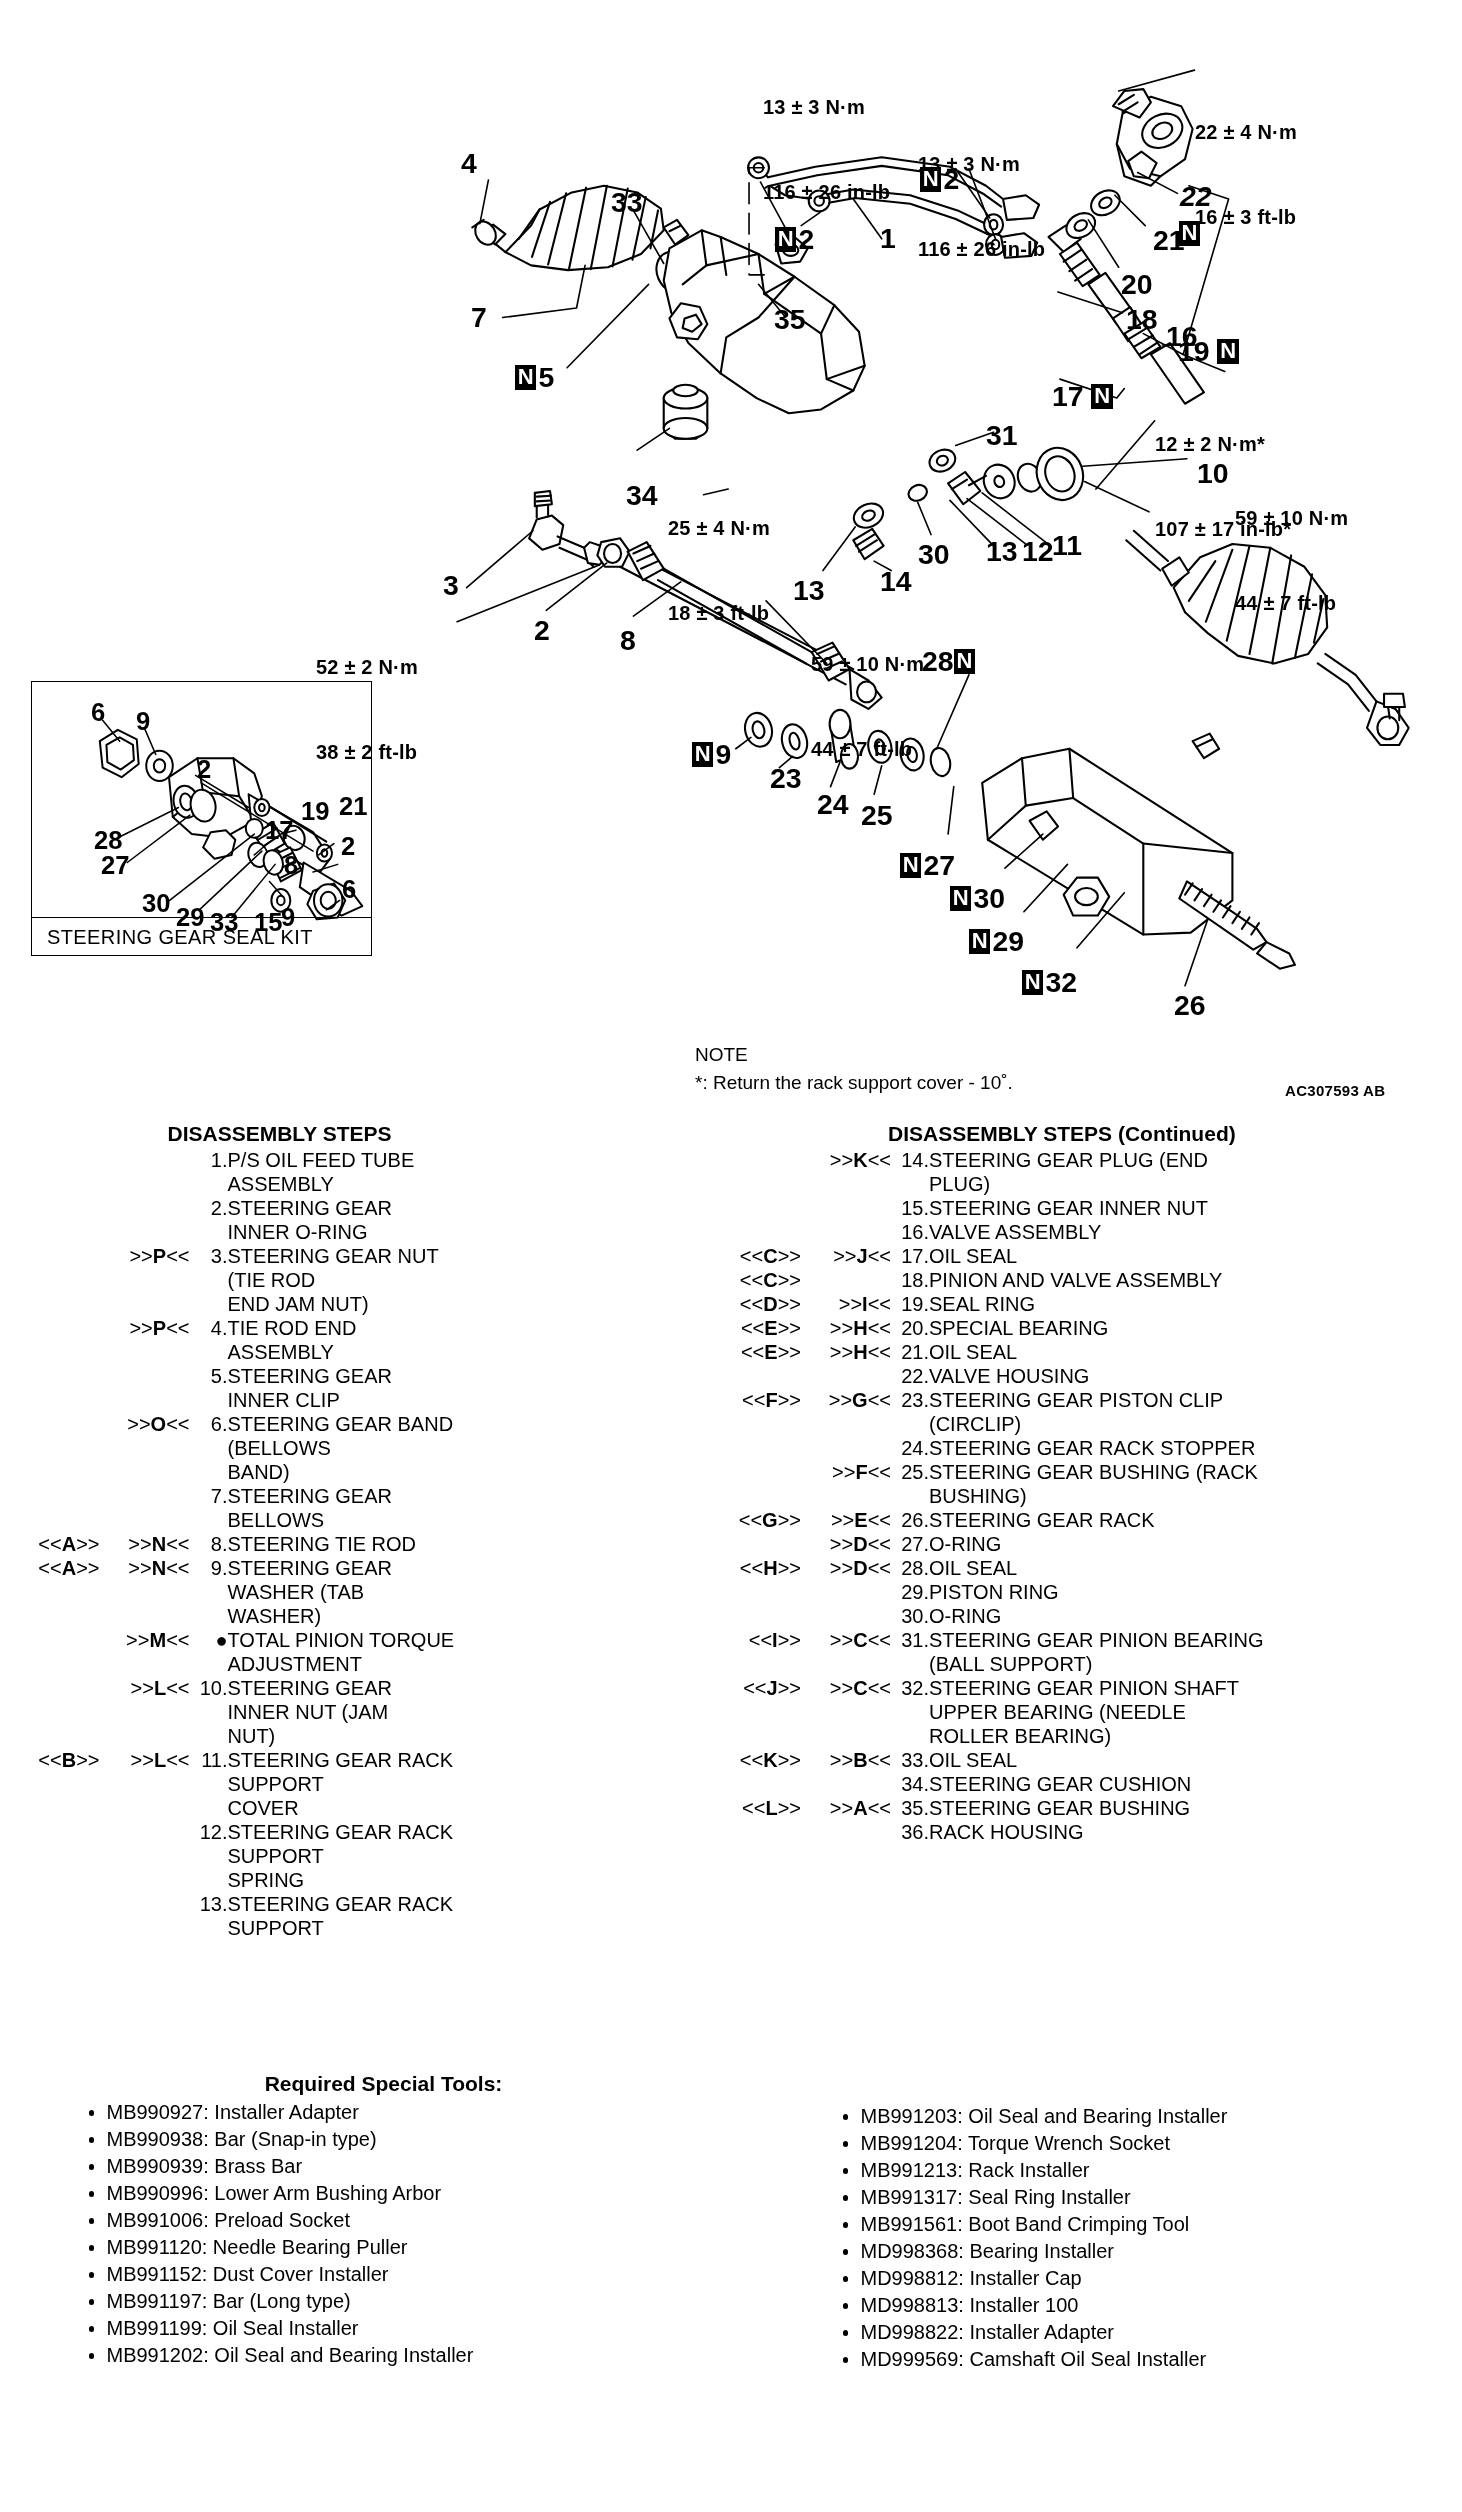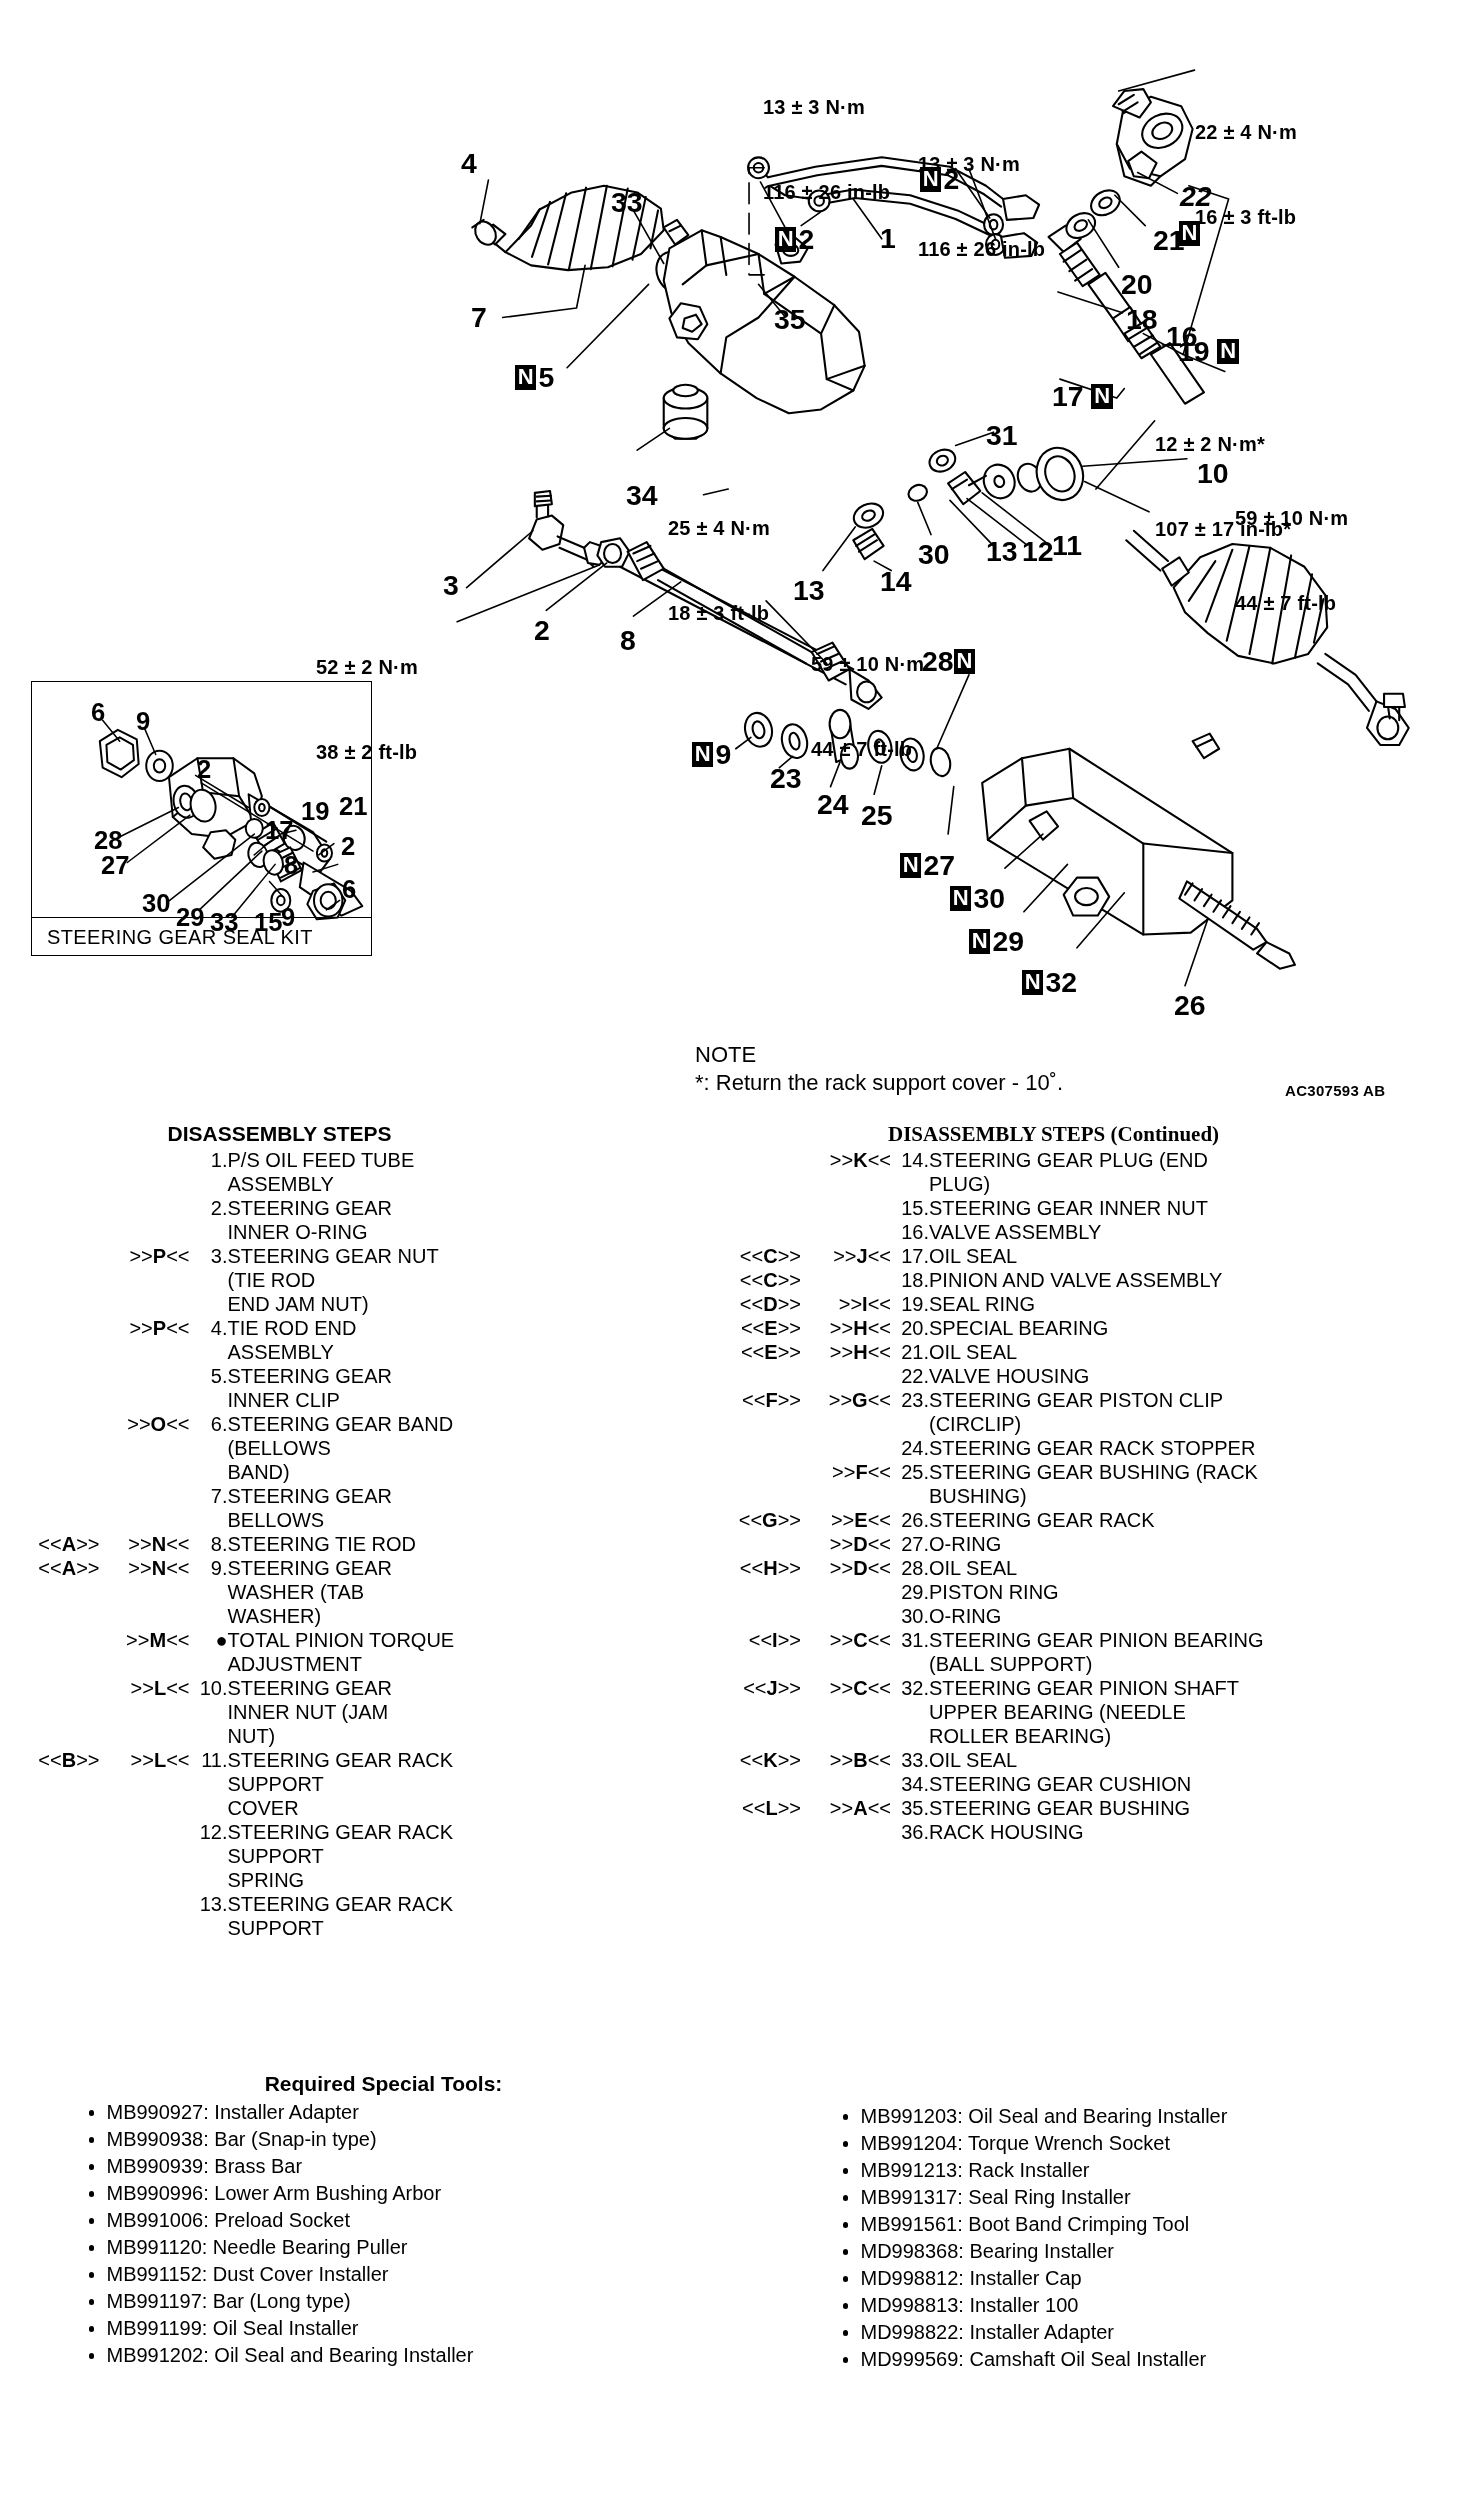--- a/index.html
+++ b/index.html
@@ -37,21 +37,21 @@
   .inset-cap{
     position:absolute;left:31px;top:918px;width:341px;height:38px;
     border:1.9px solid #000;border-top:none;box-sizing:border-box;
   }
   .inset-cap span{
     position:absolute;left:15px;top:7.6px;font-size:20px;font-weight:normal;
     letter-spacing:0.4px;
   }
 
   
-  .note{position:absolute;left:695px;top:1041px;font-size:22px;line-height:27.5px;}
+  .note{position:absolute;left:695px;top:1041px;font-size:19px;line-height:27.5px;}
   .code{position:absolute;left:1285px;top:1082px;font-size:15px;font-weight:bold;letter-spacing:0.3px;}
 
   
   .steps{position:absolute;font-size:20px;line-height:24px;}
   .steps .hdr{font-weight:bold;font-size:21px;margin-bottom:1.9px;}
   .steps table{border-collapse:collapse;}
   .steps td{vertical-align:top;padding:0;}
   .c-ref{text-align:right;padding-right:6.6px;white-space:nowrap;font-weight:normal;}
   .c-ins{text-align:right;padding-right:6.6px;white-space:nowrap;font-weight:normal;}
   .c-num{text-align:right;padding-right:12.3px;white-space:nowrap;}
@@ -706,21 +706,21 @@
             <td class="c-num" style="width: 38px;">13.</td>
             <td class="c-name">
               <div>STEERING GEAR RACK SUPPORT</div>
             </td>
           </tr>
         </tbody>
       </table>
   </div>
 
   <div class="steps" id="steps-right" style="left:711px;top:1122px;width:749px;">
-    <div class="hdr" style="padding-left:177px;font-family:Liberation Serif, serif;">DISASSEMBLY STEPS (Continued)</div>
+    <div class="hdr" style="padding-left:177px;">DISASSEMBLY STEPS (Continued)</div>
     <table>
         <tbody>
           <tr>
             <td class="c-ref" style="width: 90px;"></td>
             <td class="c-ins" style="width: 90px;">&gt;&gt;<span class="mk">K</span>&lt;&lt;</td>
             <td class="c-num" style="width: 38px;">14.</td>
             <td class="c-name">
               <div>STEERING GEAR PLUG (END</div>
               <div>PLUG)</div>
             </td>

